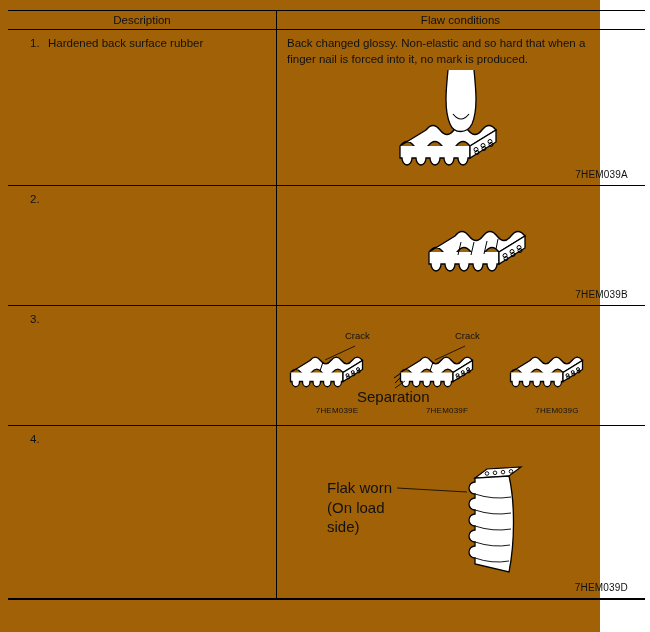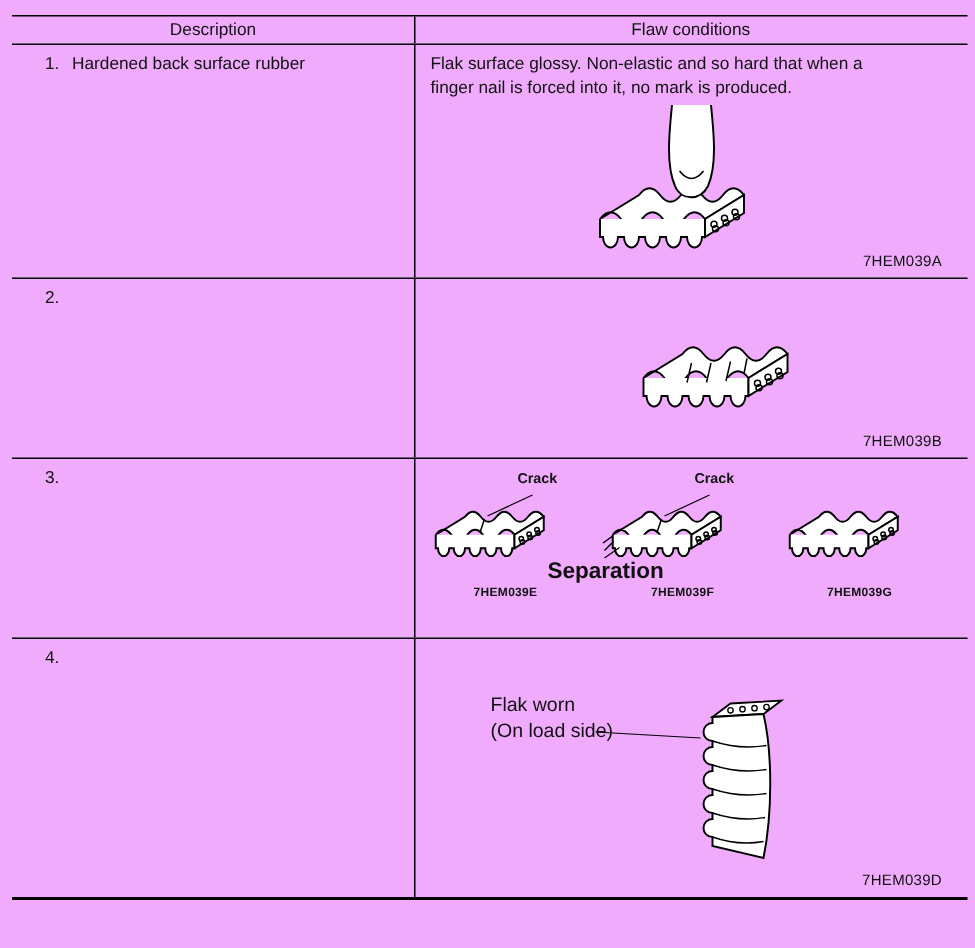--- a/index.html
+++ b/index.html
@@ -1,18 +1,18 @@
 <!DOCTYPE html>
 <html><head>
 <meta charset="utf-8">
 <style>
   * { margin:0; padding:0; box-sizing:border-box; }
   html,body { width:650px; height:632px; background:#fff; overflow:hidden;
               font-family:"Liberation Sans", sans-serif; color:#111; }
-  .page { position:relative; width:650px; height:632px; background:#f0abfc; }
+  .page { position:relative; width:600px; height:632px; background:#a16207; }
 
   .table { position:absolute; left:8px; top:10px; width:637px;
            border-top:1px solid #000; border-bottom:2px solid #000; }
   .row { display:flex; border-bottom:1px solid #000; }
   .row:last-child { border-bottom:none; }
   .cell { position:relative; }
   .cell.left  { width:269px; border-right:1px solid #000; }
   .cell.right { width:367px; }
 
   .header-row { height:19px; }
@@ -26,30 +26,30 @@
   .flaw-text { padding:6px 14px 0 10px; font-size:11.5px; line-height:1.35;
                max-width:348px; white-space:pre-line; }
   .flaw-text.narrow { max-width:340px; }
 
   .code { position:absolute; right:16px; bottom:5px; font-size:10px; letter-spacing:.2px; }
 
   .illust { position:absolute; }
   .il-1 { left:105px; top:36px; }
   .il-2 { left:138px; top:30px; }
 
-  .minis { position:absolute; left:6px; top:8px; display:flex; gap:10px;font-weight:bold; }
+  .minis { position:absolute; left:6px; top:24px; display:flex; gap:2px; }
   .mini  { position:relative; width:108px; }
   .mini svg { display:block; margin-top:10px; }
   .mini-code { display:block; text-align:center; font-size:8px; margin-top:8px; letter-spacing:.2px; }
   .crack-label { position:absolute; top:0; left:62px; font-size:9.5px; }
   .separation-label { position:absolute; left:-36px; top:58px; font-size:15px; z-index:2; }
 
   .il-4 { left:118px; top:34px; }
-  .flank-label { position:absolute; left:50px; top:36px; width:90px;
-                 font-size:13px; line-height:1.3; white-space:pre-line; }
+  .flank-label { position:absolute; left:50px; top:52px; width:90px;
+                 font-size:15px; line-height:1.3; white-space:pre-line; }
 
   svg path, svg circle, svg line { vector-effect:non-scaling-stroke; }
 </style>
 </head>
 <body>
 
 <svg width="0" height="0" style="position:absolute" aria-hidden="true">
   <defs>
     <symbol id="belt" viewBox="0 0 140 60">
       <path d="M10,30 q7,-9 14,0 t14,0 t14,0 t14,0 t14,0 L106,14 q-7,-9 -14,0 t-14,0 t-14,0 t-14,0 t-14,0 Z" fill="#fff" stroke="#000" stroke-width="1.3"></path>
@@ -74,21 +74,21 @@
     </div>
 
     <div class="row r1">
       <div class="cell left">
         <div class="desc">
           <span class="num">1.</span>
           <span>Hardened back surface rubber</span>
         </div>
       </div>
       <div class="cell right">
-        <div class="flaw-text narrow">Flak surface glossy. Non-elastic and so hard that when a finger nail is forced into it, no mark is produced.</div>
+        <div class="flaw-text narrow">Back changed glossy. Non-elastic and so hard that when a finger nail is forced into it, no mark is produced.</div>
         <div class="illust il-1">
           <svg width="170" height="112" viewBox="0 0 170 112">
             <use href="#belt" xlink:href="#belt" x="8" y="50" width="140" height="60"></use>
             <path d="M66,4 C64,24 62,44 68,58 C72,68 85,68 90,58 C96,44 94,24 92,4" fill="#fff" stroke="#000" stroke-width="1.3"></path>
             <path d="M71,48 q8,10 16,0" fill="none" stroke="#000" stroke-width="1.1"></path>
           </svg>
         </div>
         <span class="code">7HEM039A</span>
       </div>
     </div>

